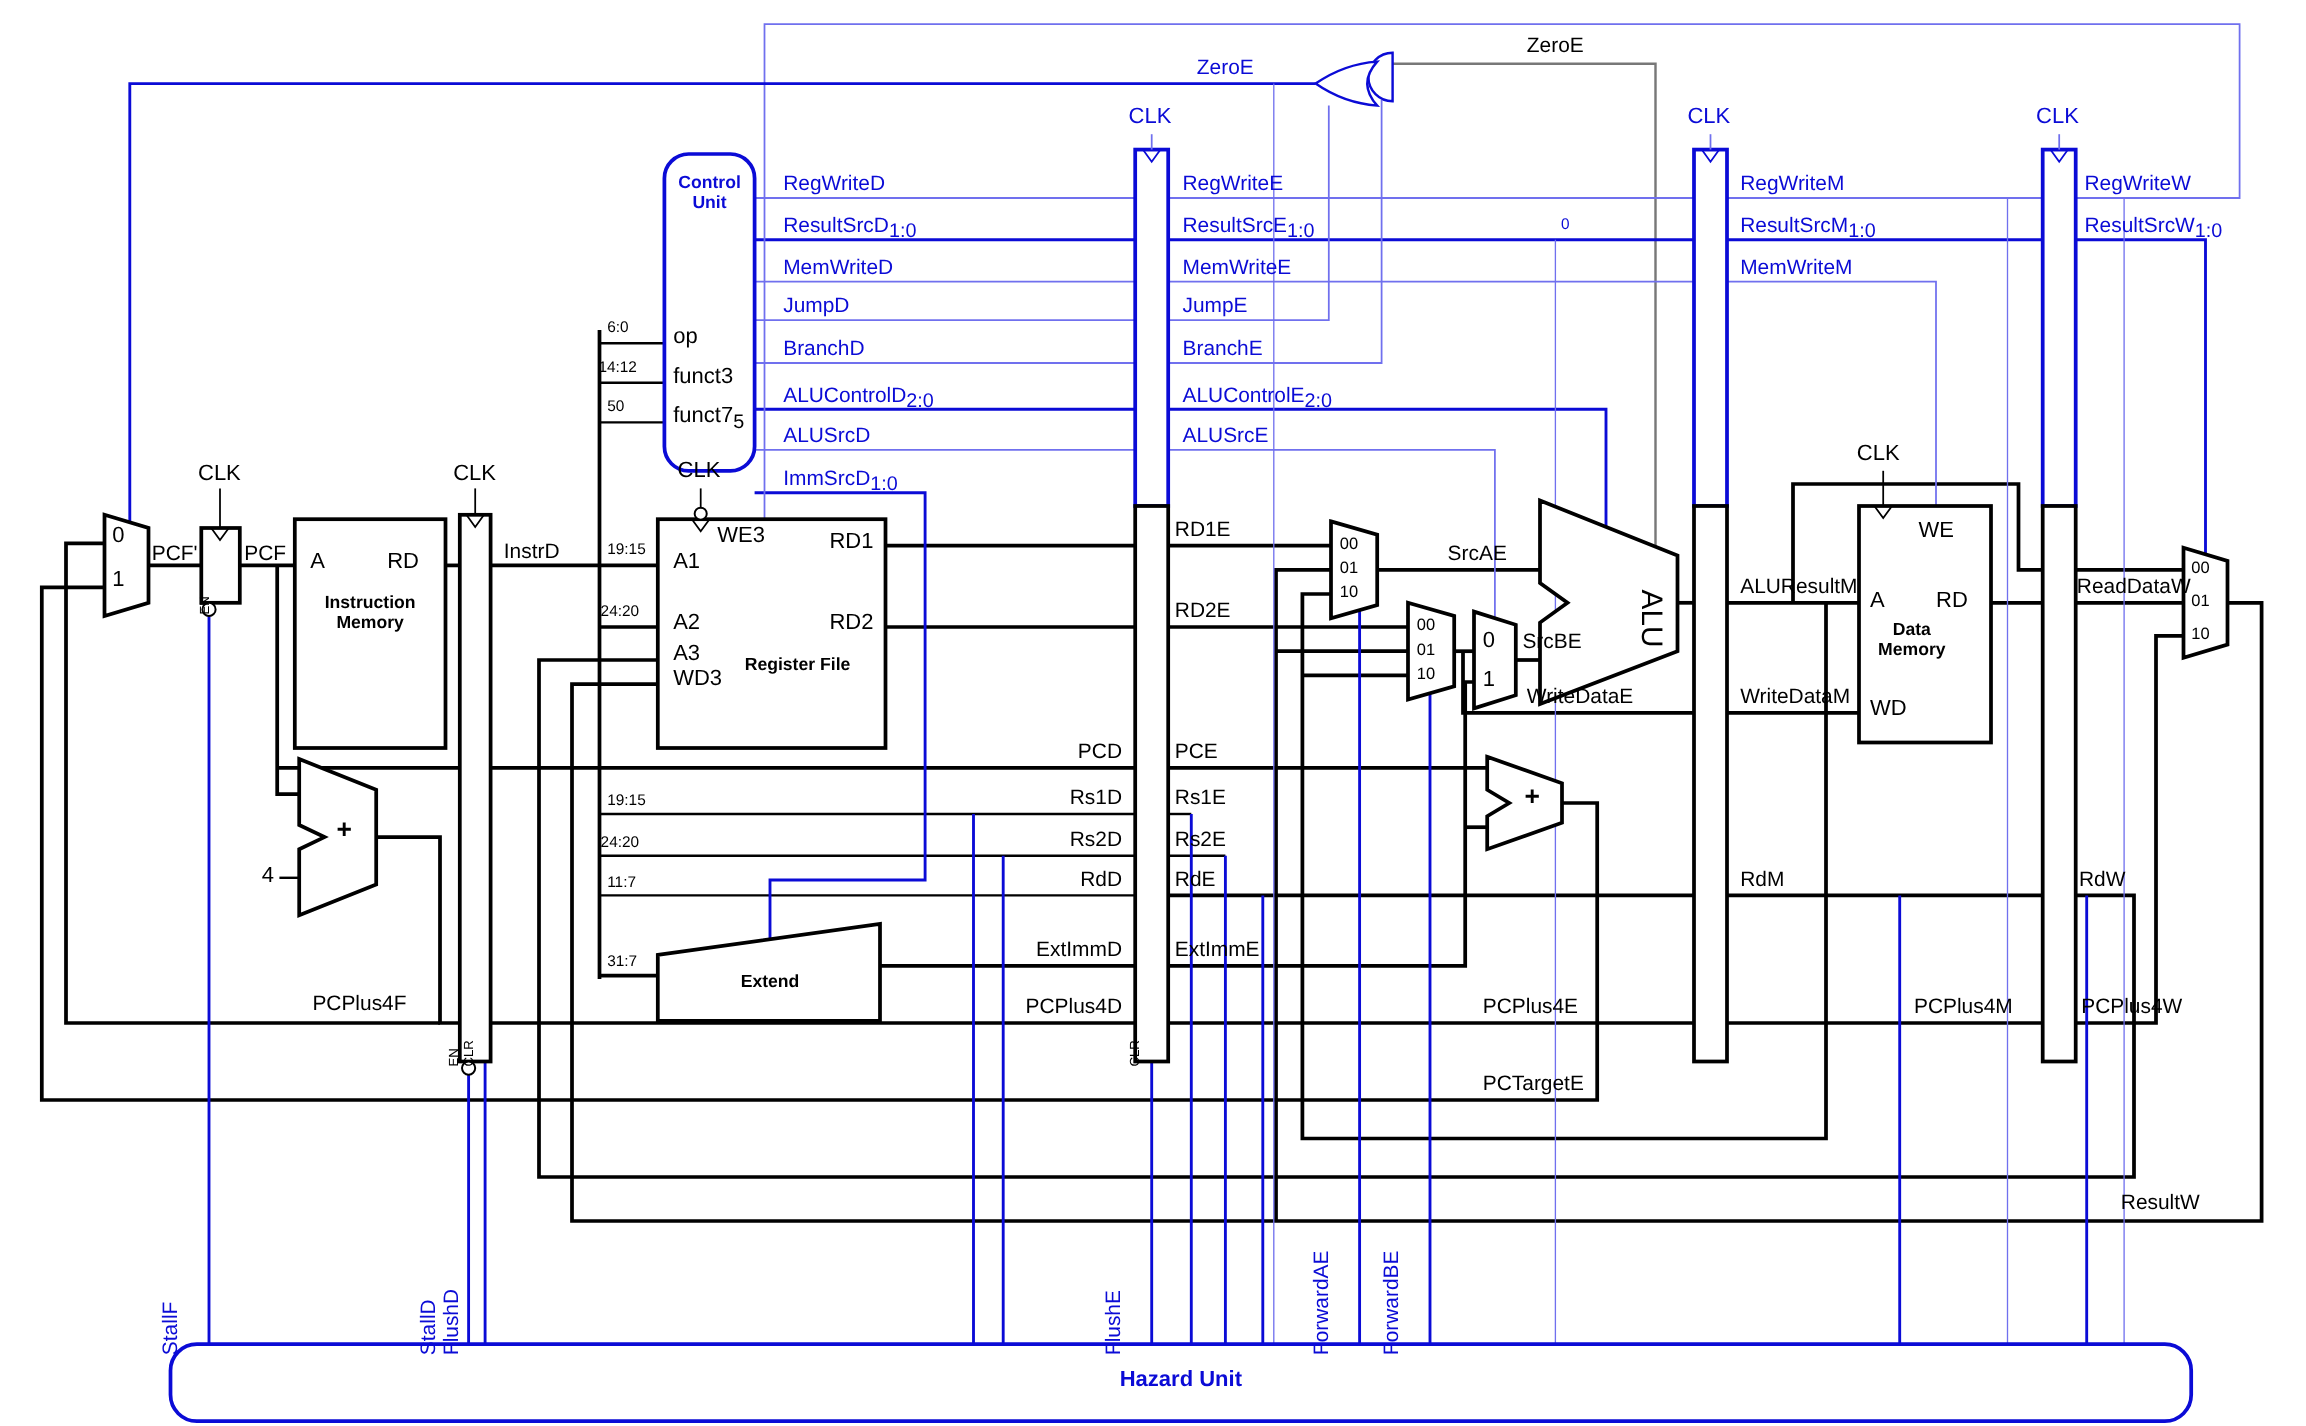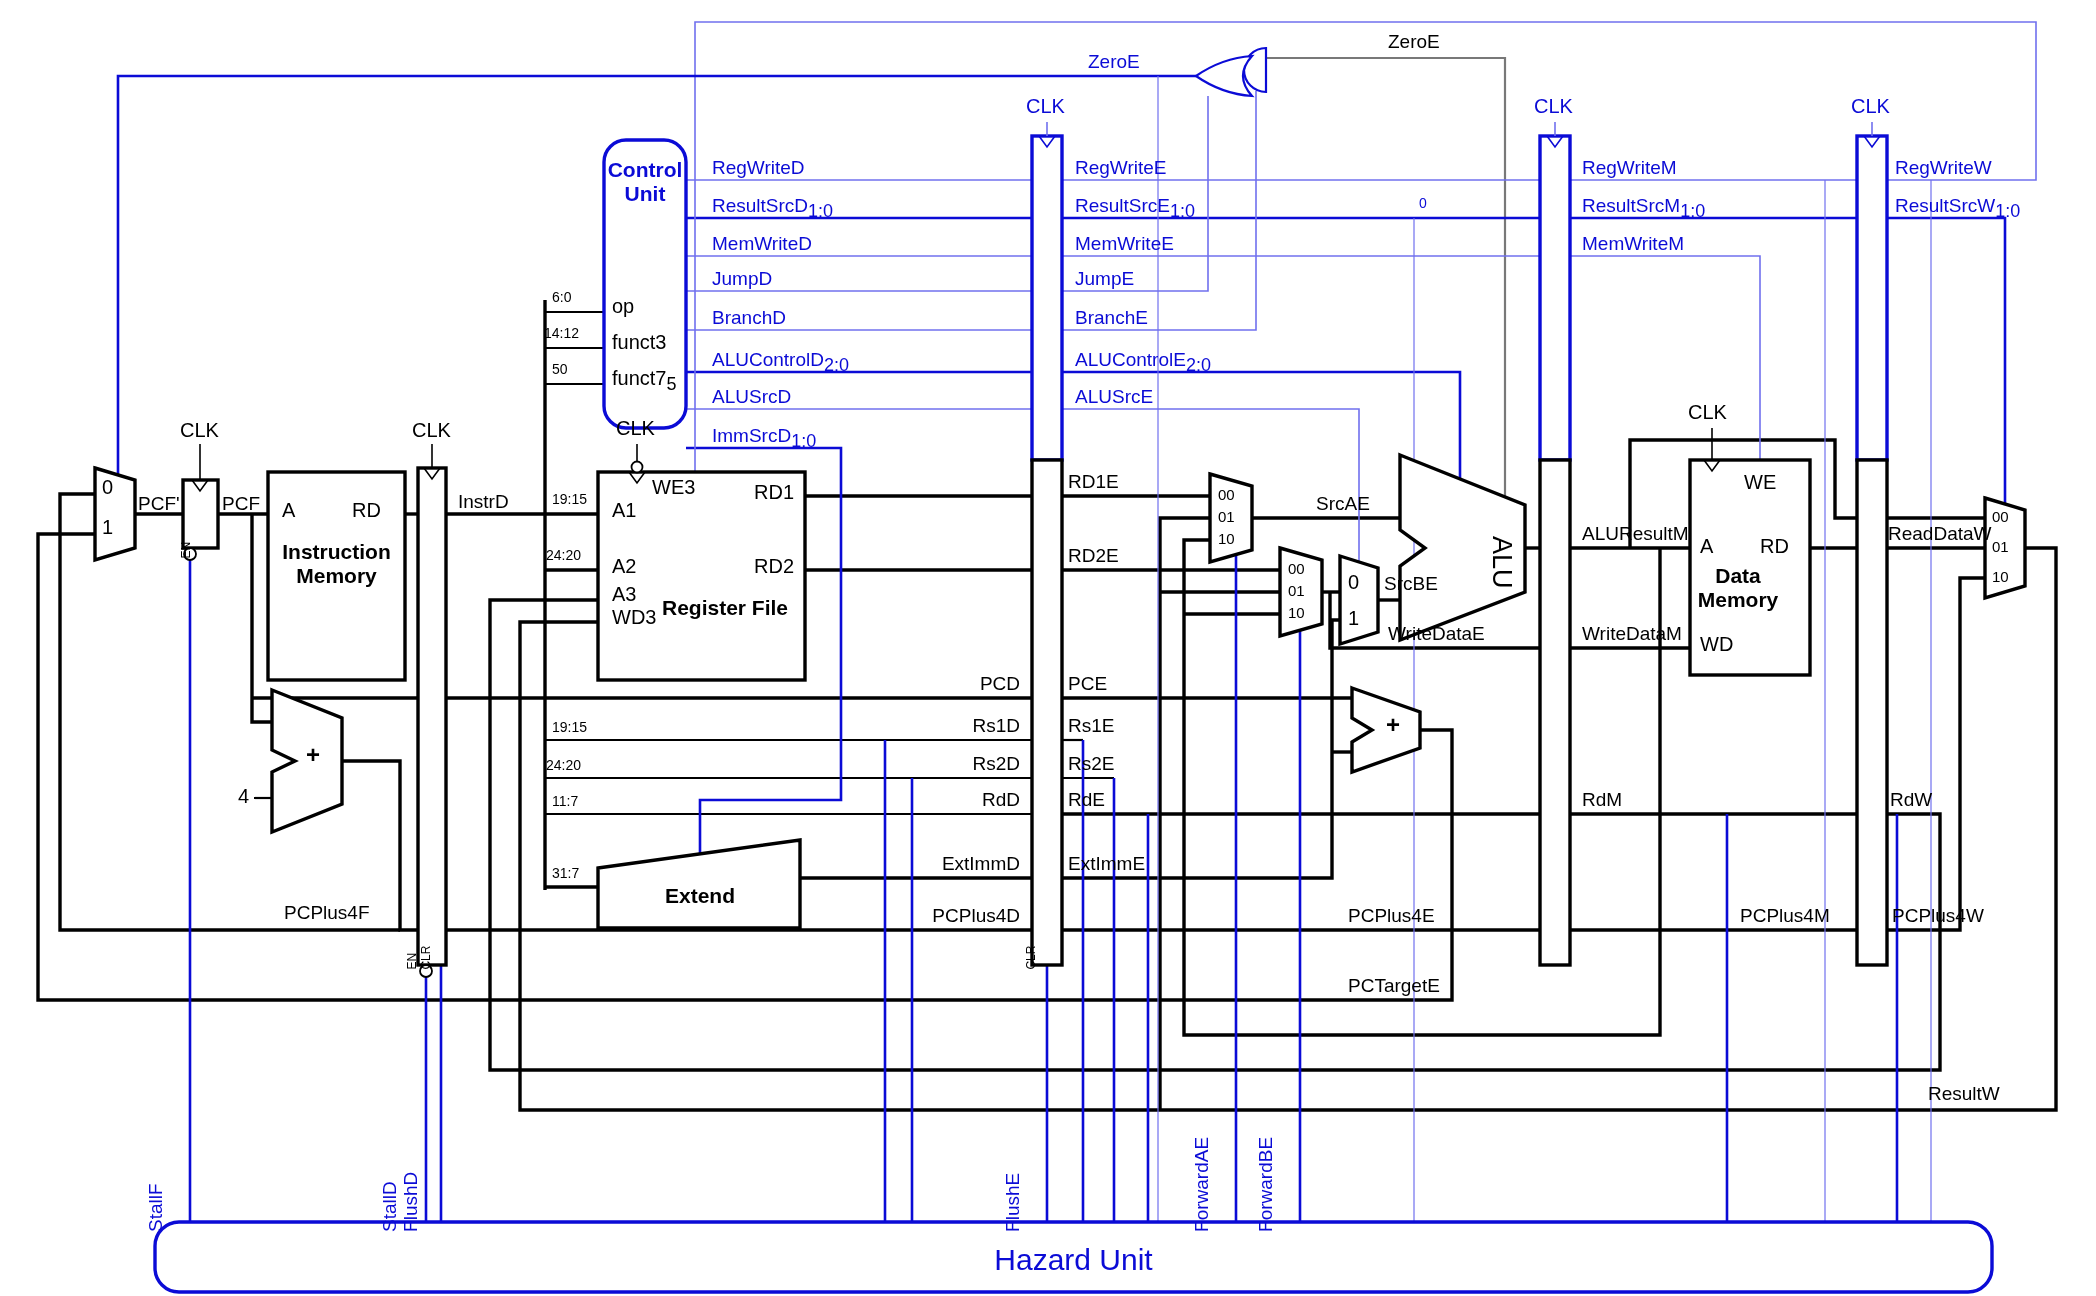--- a/index.html
+++ b/index.html
@@ -5,26 +5,26 @@
   :root{ --blue:#0b0bd6; --bluethin:#7070ee; --gray:#787878; --black:#000000; --white:#ffffff; }
   html,body{margin:0;padding:0;background:#fff;}
   .stage{position:relative;width:2096px;height:1296px;background:var(--white);
          font-family:"Liberation Sans", sans-serif;overflow:hidden;}
   svg{position:absolute;left:0;top:0;}
   .lb{position:absolute;font-size:19px;line-height:1.05;white-space:nowrap;color:var(--black);z-index:5;}
   .bl{color:var(--blue);}
   .md{font-size:20px;}
   .sm{font-size:14px;}
   .mx{font-size:15px;}
-  .ti{font-size:21px;font-weight:bold;text-align:center;line-height:1.12;white-space:normal;}
+  .ti{font-size:16px;font-weight:bold;text-align:center;line-height:1.12;white-space:normal;}
   .ra{width:150px;text-align:right;}
   .rot{transform-origin:0 100%;transform:rotate(-90deg);color:var(--blue);}
   .rp{font-size:12px;transform-origin:0 100%;transform:rotate(-90deg);}
   .alurot{font-size:27px;transform-origin:0 0;transform:rotate(90deg);}
-  .hz{font-size:30px;font-weight:normal;}
+  .hz{font-size:20px;font-weight:bold;}
   sub{font-size:18px;}
   
   .k3{stroke:var(--black);stroke-width:3.4;fill:none;}
   .k2{stroke:var(--black);stroke-width:2.2;fill:none;}
   .k1{stroke:var(--black);stroke-width:1.6;fill:none;}
   .b2{stroke:var(--blue);stroke-width:2.6;fill:none;}
   .b1{stroke:var(--bluethin);stroke-width:1.6;fill:none;}
   .bt{stroke:var(--bluethin);stroke-width:1.2;fill:none;}
   .br{stroke:var(--blue);stroke-width:2.6;fill:none;}
   .gz{stroke:var(--gray);stroke-width:2.2;fill:none;}

